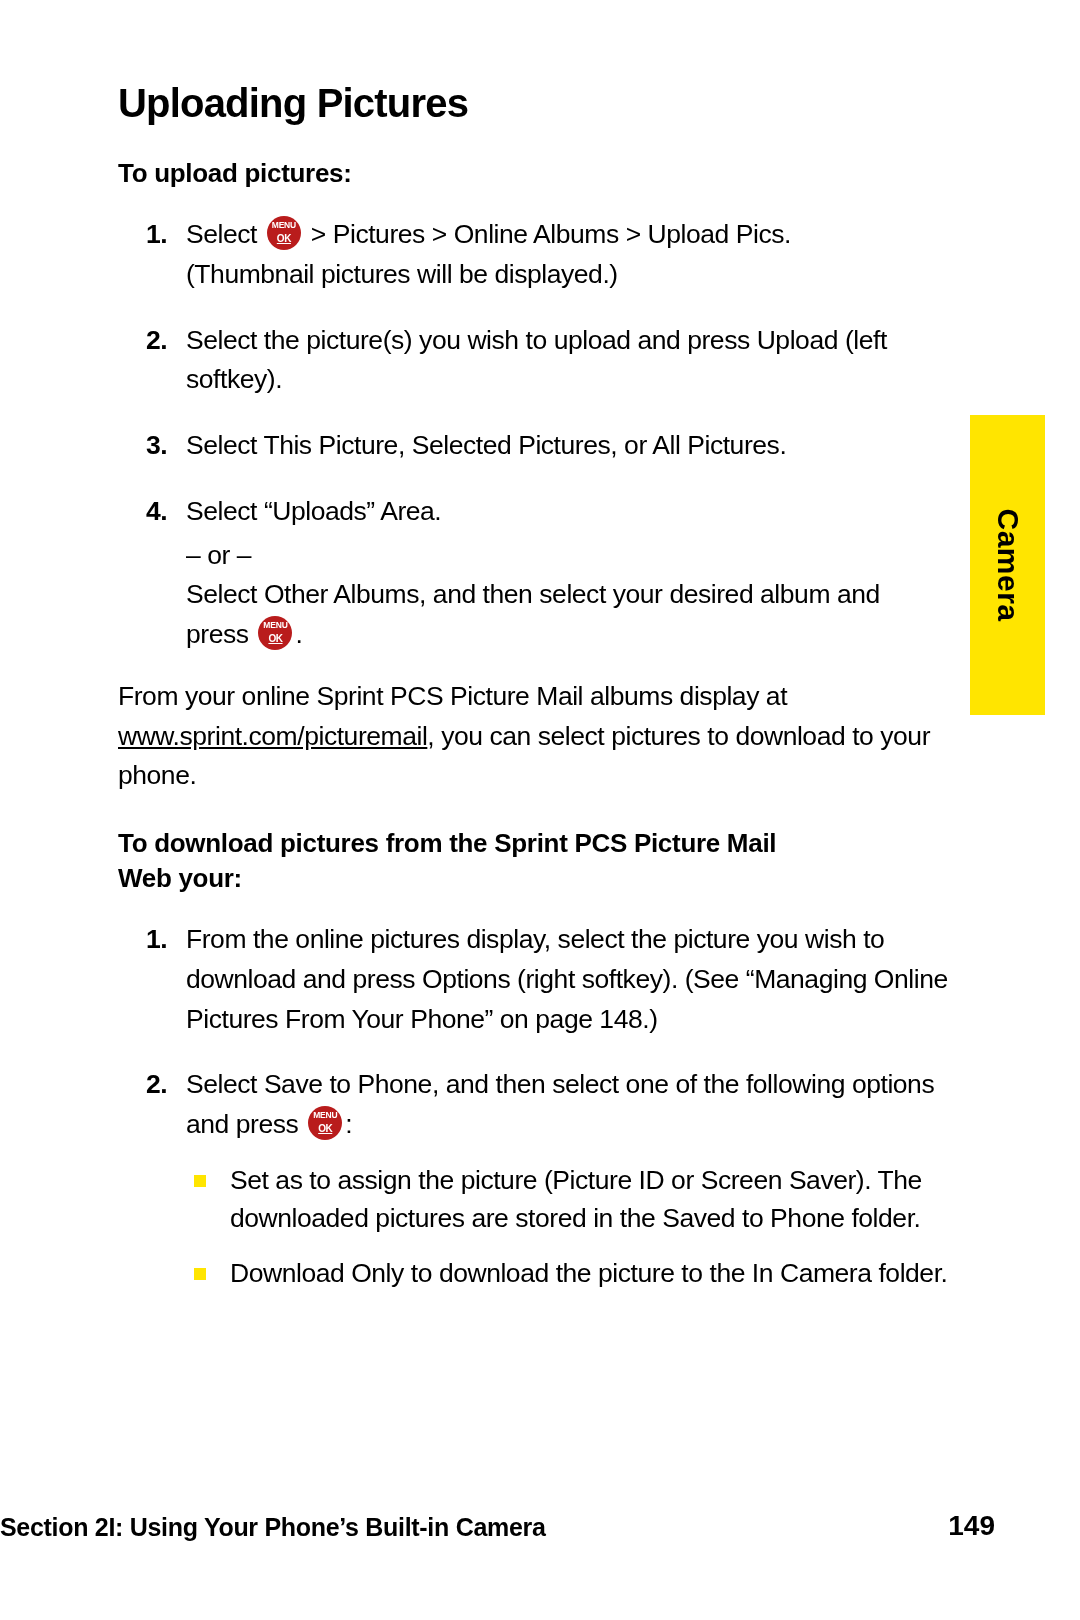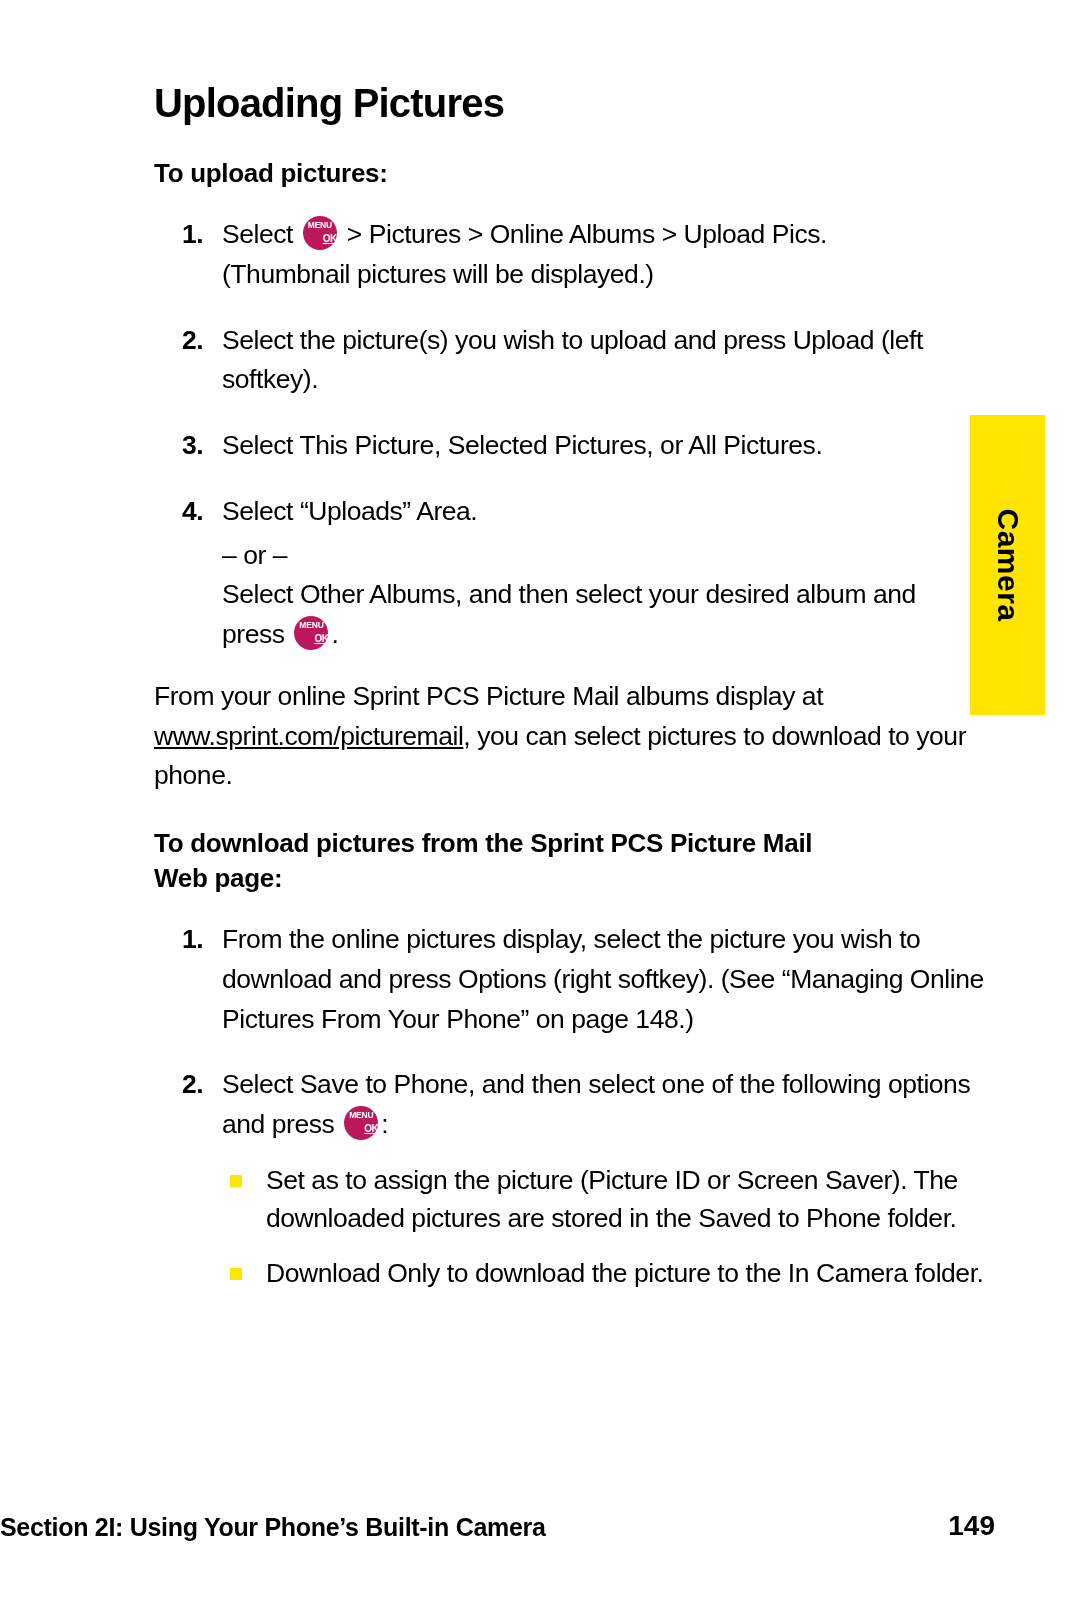--- a/index.html
+++ b/index.html
@@ -43,21 +43,20 @@
     letter-spacing: 0.5px;
     white-space: nowrap;
     color: #000;
   }
 
   .content {
     position: absolute;
     left: 118px;
     top: 80px;
     width: 830px;
-    margin-left: 36px;
   }
 
   h1.doc-h1 {
     font-size: 40px;
     font-weight: bold;
     margin: 0 0 0 0;
     letter-spacing: -0.8px;
     line-height: 1.15;
   }
 
@@ -112,41 +111,41 @@
     display: block;
   }
 
   b, .b { font-weight: normal; text-align: right; }
 
   .menu-key {
     display: inline-block;
     width: 34px;
     height: 34px;
     border-radius: 50%;
-    background: #be185d;
+    background: #b91c1c;
     color: #fff;
     vertical-align: -7px;
     position: relative;
     margin: 0 3px;
   }
   .menu-key .mk-top {
     position: absolute;
     left: 0; right: 0;
     top: 5px;
     text-align: center;
     font-size: 8.5px;
     font-weight: bold;
     letter-spacing: -0.2px;
     line-height: 1;
   }
   .menu-key .mk-bot {
     position: absolute;
     left: 0; right: 0;
     top: 18px;
-    text-align: right;
+    text-align: center;
     font-size: 10px;
     font-weight: bold;
     line-height: 1;
     text-decoration: underline;
   }
 
   .para {
     font-size: 26.5px;
     line-height: 1.5;
     letter-spacing: -0.45px;
@@ -243,21 +242,21 @@
       </li>
 
     </ol>
 
 
     <div class="para">
       <span>From your online Sprint PCS Picture Mail albums display at </span><span class="link">www.sprint.com/picturemail</span><span>, you can select pictures to download to your phone.</span>
     </div>
 
     <div class="lead-bold">To download pictures from the Sprint PCS Picture Mail</div>
-    <div class="lead-bold" style="margin-top:4px">Web page:</div>
+    <div class="lead-bold" style="margin-top:4px">Web your:</div>
 
     <ol class="steps">
 
       <li>
         <span class="num">1.</span>
         <span>From the online pictures display, select the picture you wish to download and press </span><b>Options</b><span> (right softkey). (See “Managing Online Pictures From Your Phone” on page 148.)</span>
       </li>
 
       <li>
         <span class="num">2.</span>

